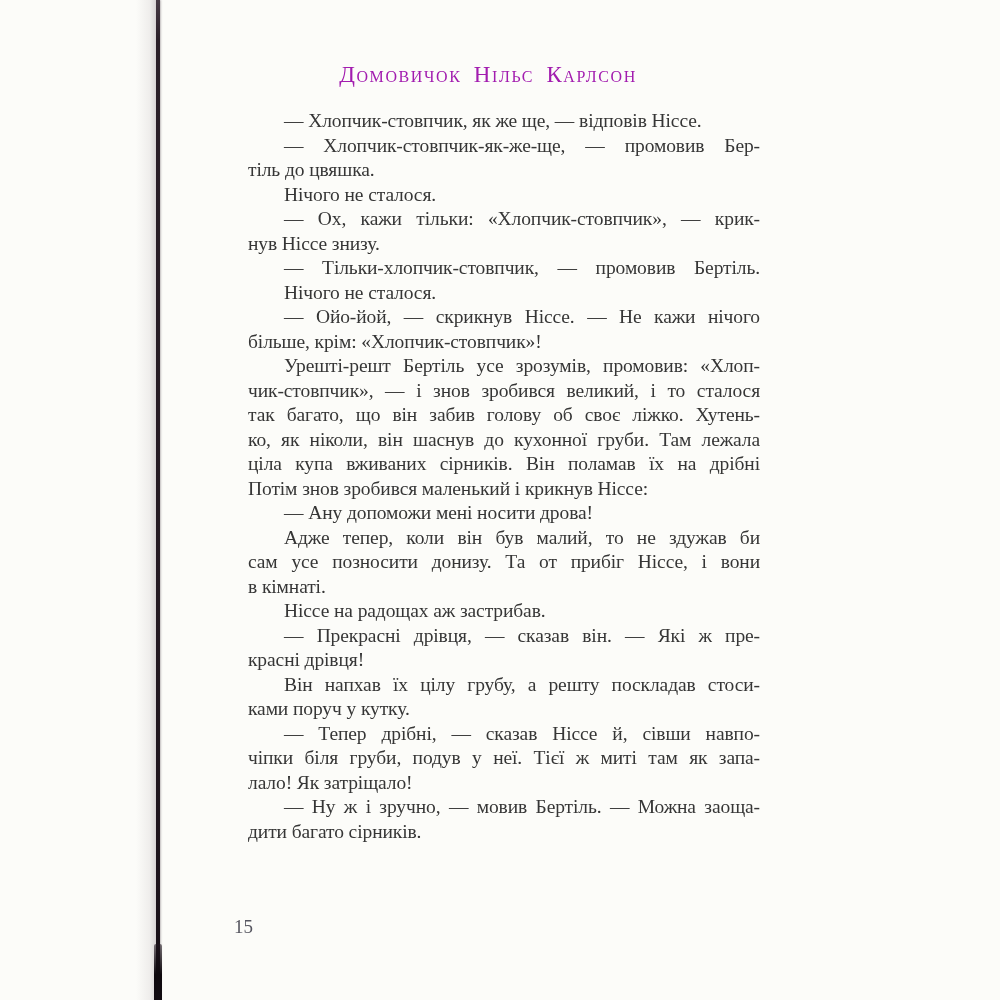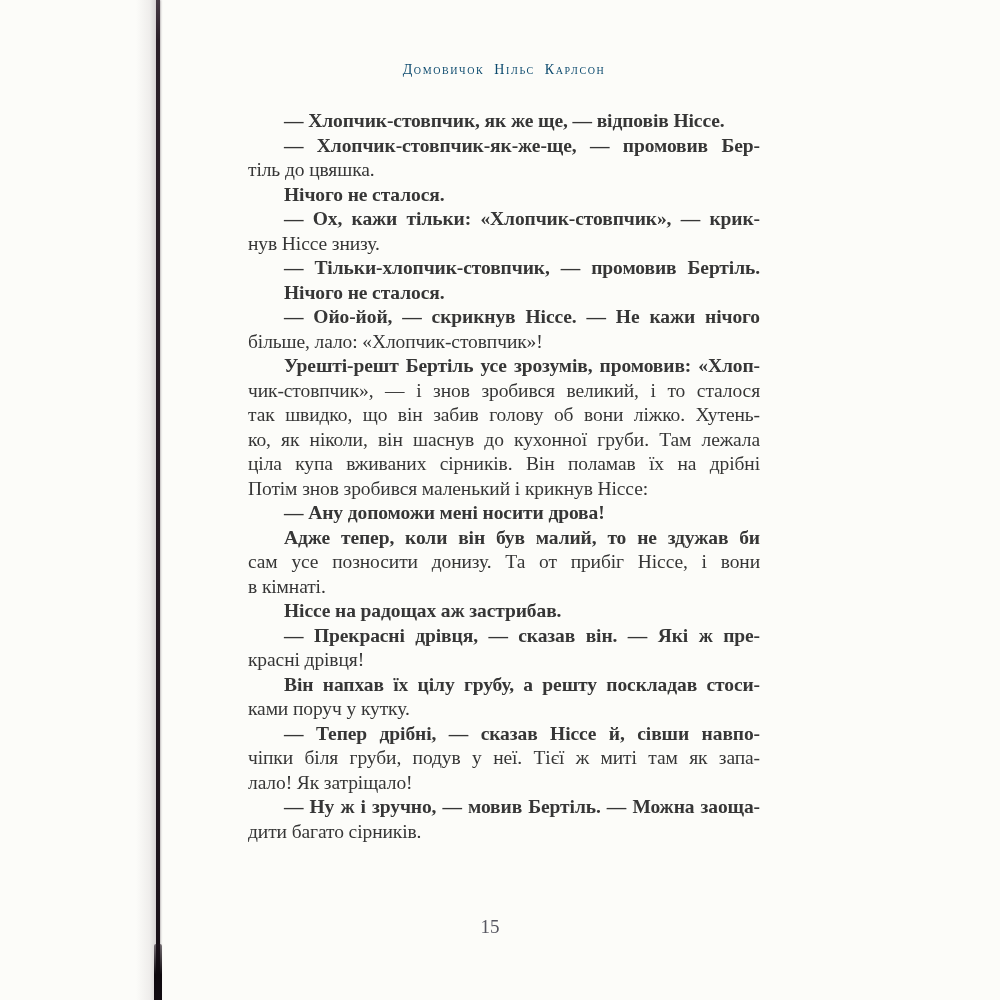--- a/index.html
+++ b/index.html
@@ -38,29 +38,29 @@
     left: 154px;
     top: 944px;
     width: 8px;
     height: 56px;
     background: linear-gradient(to bottom, rgba(30,20,30,0.55), #0e090e 55%, #120c12 100%);
     border-radius: 2px 2px 0 0;
   }
   
   .running-header {
     position: absolute;
-    left: 248px;
+    left: 232px;
     top: 62px;
     width: 512px;
     text-align: center;
     font-variant: small-caps;
-    font-size: 14px;
+    font-size: 23px;
     letter-spacing: 1.6px;
     word-spacing: 5px;
-    color: #0c4a6e;
+    color: #a21caf;
   }
   
   .body-text {
     position: absolute;
     left: 248px;
     top: 109px;
     width: 512px;
     color: #363636;
     font-size: 19.5px;
     letter-spacing: -0.1px;
@@ -70,29 +70,28 @@
     line-height: 24.5px;
     white-space: normal;
     text-align: left;
   }
   .body-text .line.just {
     text-align: justify;
     text-align-last: justify;
   }
   .body-text .line.ind {
     text-indent: 36px;
-    font-weight: bold;
   }
   
   .page-number {
     position: absolute;
     left: 234px;
     top: 916px;
     width: 512px;
-    text-align: center;
+    text-align: left;
     font-size: 19px;
     color: #565660;
   }
 </style>
 </head>
 <body>
 
 <div class="spine-shadow"></div>
 <div class="spine-line"></div>
 <div class="spine-bottom"></div>
@@ -102,24 +101,24 @@
 <div class="body-text">
     <div class="line ind">— Хлопчик-стовпчик, як же ще, — відповів Ніссе.</div>
     <div class="line ind just">— Хлопчик-стовпчик-як-же-ще, — промовив Бер-</div>
     <div class="line">тіль до цвяшка.</div>
     <div class="line ind">Нічого не сталося.</div>
     <div class="line ind just">— Ох, кажи тільки: «Хлопчик-стовпчик», — крик-</div>
     <div class="line">нув Ніссе знизу.</div>
     <div class="line ind just">— Тільки-хлопчик-стовпчик, — промовив Бертіль.</div>
     <div class="line ind">Нічого не сталося.</div>
     <div class="line ind just">— Ойо-йой, — скрикнув Ніссе. — Не кажи нічого</div>
-    <div class="line">більше, лало: «Хлопчик-стовпчик»!</div>
+    <div class="line">більше, крім: «Хлопчик-стовпчик»!</div>
     <div class="line ind just">Урешті-решт Бертіль усе зрозумів, промовив: «Хлоп-</div>
     <div class="line just">чик-стовпчик», — і знов зробився великий, і то сталося</div>
-    <div class="line just">так швидко, що він забив голову об вони ліжко. Хутень-</div>
+    <div class="line just">так багато, що він забив голову об своє ліжко. Хутень-</div>
     <div class="line just">ко, як ніколи, він шаснув до кухонної груби. Там лежала</div>
     <div class="line just">ціла купа вживаних сірників. Він поламав їх на дрібні</div>
     <div class="line">Потім знов зробився маленький і крикнув Ніссе:</div>
     <div class="line ind">— Ану допоможи мені носити дрова!</div>
     <div class="line ind just">Адже тепер, коли він був малий, то не здужав би</div>
     <div class="line just">сам усе позносити донизу. Та от прибіг Ніссе, і вони</div>
     <div class="line">в кімнаті.</div>
     <div class="line ind">Ніссе на радощах аж застрибав.</div>
     <div class="line ind just">— Прекрасні дрівця, — сказав він. — Які ж пре-</div>
     <div class="line">красні дрівця!</div>

